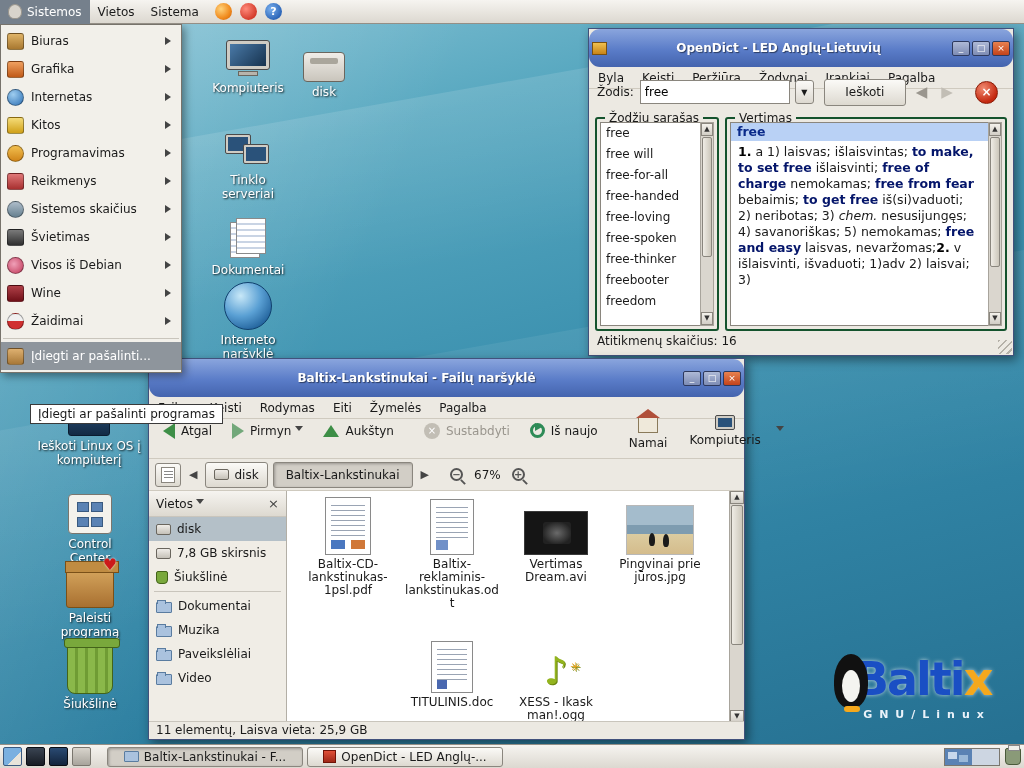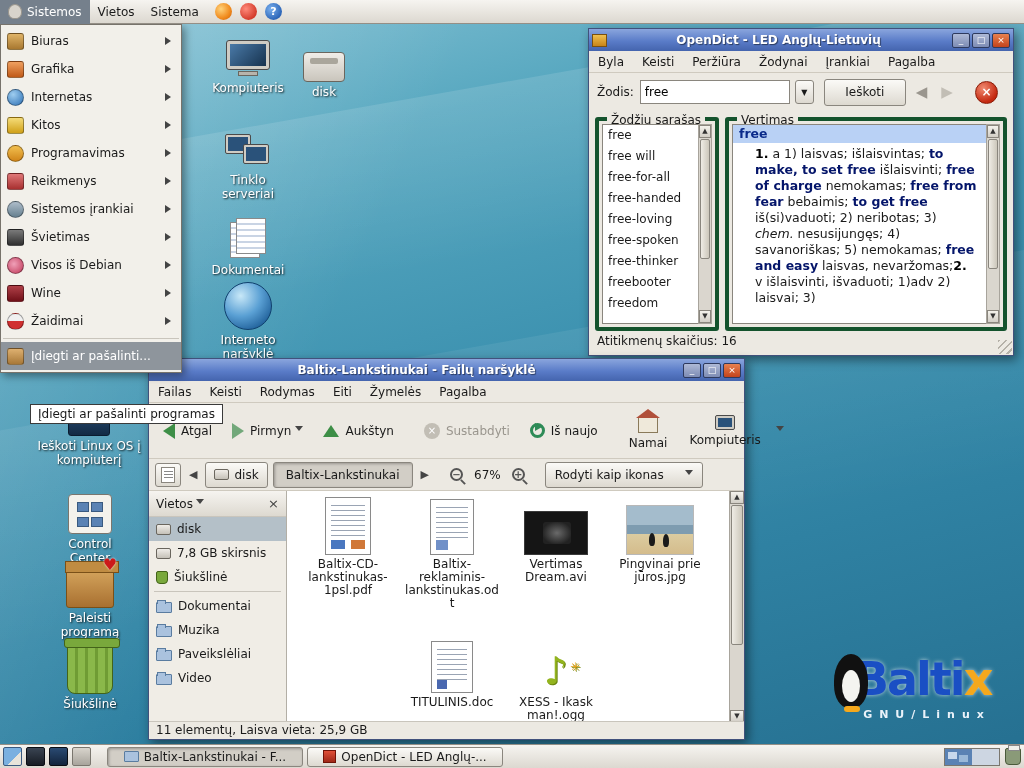--- a/index.html
+++ b/index.html
@@ -11,36 +11,36 @@
     background: linear-gradient(115deg, rgba(255,255,255,.22) 0%, rgba(255,255,255,0) 35%),
                 linear-gradient(165deg,#8ec7d8 0%, #58a8c0 22%, #3d92b0 48%, #2f81a2 72%, #256f90 100%); }
   .wp-stripe { position:absolute; pointer-events:none; }
   #stripe1 { left:-120px; top:70px; width:1400px; height:170px; transform:rotate(-10deg);
     background:linear-gradient(rgba(255,255,255,.12), rgba(255,255,255,0)); }
   #stripe2 { left:-120px; top:330px; width:1400px; height:220px; transform:rotate(-10deg);
     background:linear-gradient(rgba(255,255,255,.07), rgba(255,255,255,0)); }
 
   
   .window { position:absolute; border:1px solid #41517c; background:#ece9e2; box-shadow:3px 4px 10px rgba(0,0,0,.45); }
-  .titlebar { height:22px; display:flex; align-items:center; padding:0 3px;
-    background:linear-gradient(180deg,#8aa5dd 0%,#5a7cc8 55%,#4464ae 100%); }
+  .titlebar { height:38px; display:flex; align-items:center; padding:0 3px;
+    background:linear-gradient(180deg,#8aa5dd 0%,#5a7cc8 55%,#4464ae 100%);border-radius:11px; }
   .title { flex:1; text-align:center; color:#fff; font-weight:bold; font-size:12px;
     text-shadow:1px 1px 1px rgba(0,0,0,.5); white-space:nowrap; overflow:hidden; }
   .tb-btn { width:18px; height:15px; margin-left:2px; border:1px solid #2e3a5e; border-radius:2px;
     display:flex; align-items:center; justify-content:center; font-size:9px; color:#fff;
     background:linear-gradient(#aeb9d6,#7d8cb4); line-height:1; }
   .tb-btn.close { background:linear-gradient(#e8814f,#c2431c); }
   .menubar { height:22px; display:flex; align-items:center; background:#ece9e2;
     border-bottom:1px solid #cfcabf; font-size:12px; }
   .mitem { padding:9px 9px; white-space:nowrap; }
   .gbtn { background:linear-gradient(#fbfaf7,#ddd9d0); border:1px solid #8a867e; border-radius:3px;
     font-size:12px; display:inline-flex; align-items:center; justify-content:center; }
   .gbtn.pressed { background:#d2cec6; box-shadow:inset 1px 1px 3px rgba(0,0,0,.28); }
   .entry { background:#fff; border:1px solid #8a867e; font-size:12px; padding:2px 4px; font-family:inherit; }
-  .gframe { position:absolute; border:4px solid #14532d; border-radius:3px; }
+  .gframe { position:absolute; border:2px solid #14532d; border-radius:3px; }
   .gframe-label { position:absolute; top:-8px; left:8px; background:#ece9e2; padding:0 4px; font-size:12px; }
   .sb-btn { position:absolute; left:0; width:100%; height:13px; background:linear-gradient(#f4f2ec,#d2cec6);
     border:1px solid #8a867e; font-size:7px; text-align:center; line-height:11px; color:#333; }
   .sb-thumb { position:absolute; left:1px; right:1px; background:linear-gradient(90deg,#efece5,#ccc7bb);
     border:1px solid #8a867e; border-radius:2px; }
   .grip { position:absolute; right:1px; bottom:1px; width:14px; height:14px;
     background:repeating-linear-gradient(135deg,#b5b1a8 0 2px,transparent 2px 5px); }
 
   
   #panel { position:absolute; left:0; top:0; width:1024px; height:24px; z-index:30;
@@ -143,21 +143,21 @@
   .round-x { width:23px; height:23px; border-radius:50%; color:#fff; font-size:12px; font-weight:bold;
     background:radial-gradient(circle at 35% 30%,#f08a70,#c42810 70%); border:1px solid #8a1c08;
     display:flex; align-items:center; justify-content:center; }
   #od-list-frame { left:6px; top:88px; width:124px; height:214px; }
   #od-list { position:absolute; inset:3px; background:#fff; border:1px solid #8a867e; }
   .od-word { height:21px; line-height:21px; padding:0 5px; font-size:12px; white-space:nowrap; overflow:hidden; }
   #od-list-sb { position:absolute; right:3px; top:3px; bottom:3px; width:14px; background:#dad6ce; border:1px solid #a8a49c; }
   #od-trans-frame { left:136px; top:88px; width:282px; height:214px; }
   #od-trans { position:absolute; inset:3px; background:#fff; border:1px solid #8a867e; overflow:hidden; }
   .od-head { height:18px; line-height:18px; background:#b9d1f5; color:#0a2a8a; font-weight:bold; padding:0 6px; font-size:12.5px; }
-  .od-def { padding:3px 8px 0 22px; font-size:12.5px; line-height:16px; margin-right:14px; }
+  .od-def { padding:3px 8px 0 7px; font-size:12.5px; line-height:16px; margin-right:14px; }
   .od-def .b { font-weight:bold; color:#04156a; }
   .od-def .bk { font-weight:bold; color:#000; }
   .od-def .it { font-style:italic; }
   #od-trans-sb { position:absolute; right:3px; top:3px; bottom:3px; width:14px; background:#dad6ce; border:1px solid #a8a49c; }
   #od-status { position:absolute; left:8px; bottom:7px; font-size:12px; }
 
   
   #fm { left:148px; top:358px; width:597px; height:382px; z-index:6; }
   #fm-toolbar { position:absolute; left:0; top:44px; width:100%; height:56px; display:flex; align-items:center;
     padding:0 6px; gap:4px; border-bottom:1px solid #cfcabf; }
@@ -445,24 +445,20 @@
         </span>
       <span class="gbtn pressed" style="height:26px;padding:0 12px;">
           <span>Baltix-Lankstinukai</span>
         </span>
       <span class="mini-arr">▶</span>
       <span style="width:8px;"></span>
       <span class="mag">−</span>
       <span style="padding:0 6px;">67%</span>
       <span class="mag">+</span>
       <span style="width:10px;"></span>
-      <span class="gbtn" style="height:26px;padding:0 9px;gap:9px;flex:1;max-width:158px;justify-content:space-between;">
-          <span>Rodyti kaip ikonas</span>
-          <span class="ddown"></span>
-        </span>
     </div>
     <div id="fm-content">
       <div id="fm-sidebar">
         <div id="fm-side-head">
           <span>Vietos</span>
           <span class="ddown"></span>
           <span style="flex:1;"></span>
           <span style="font-size:13px;color:#444;">×</span>
         </div>
         <div class="side-item sel">
@@ -578,21 +574,21 @@
         <span class="pm-label">Programavimas</span>
         <span class="pm-arrow"></span>
       </div>
     <div class="pm-item">
         <span class="mi mi-reikmenys"></span>
         <span class="pm-label">Reikmenys</span>
         <span class="pm-arrow"></span>
       </div>
     <div class="pm-item">
         <span class="mi mi-sistemos"></span>
-        <span class="pm-label">Sistemos įrankiai</span>
+        <span class="pm-label">Sistemos skaičius</span>
         <span class="pm-arrow"></span>
       </div>
     <div class="pm-item">
         <span class="mi mi-svietimas"></span>
         <span class="pm-label">Švietimas</span>
         <span class="pm-arrow"></span>
       </div>
     <div class="pm-item">
         <span class="mi mi-debian"></span>
         <span class="pm-label">Visos iš Debian</span>

